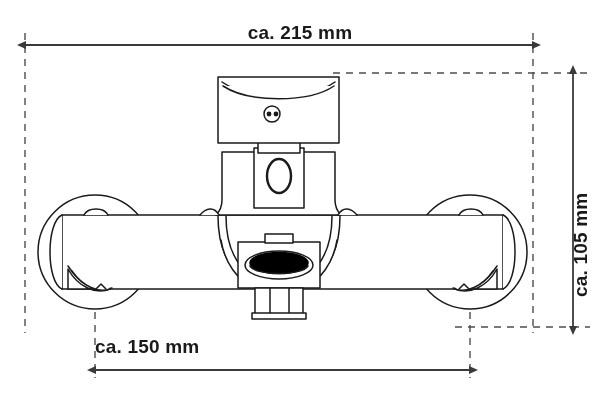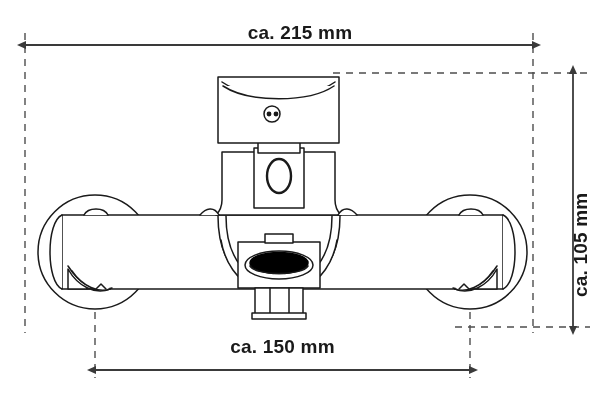--- a/index.html
+++ b/index.html
@@ -39,21 +39,21 @@
   #label-width-overall {
     left: 0;
     top: 22px;
     width: 600px;
     text-align: center;
   }
   #label-width-centers {
     left: 95px;
     top: 336px;
     width: 375px;
-    text-align: center;
+    text-align: left;
   }
   #label-height-overall {
     left: 0px;
     top: 0px;
     transform-origin: 0 0;
     transform: translate(570px, 297px) rotate(-90deg);
   }
 </style>
 </head>
 <body>

